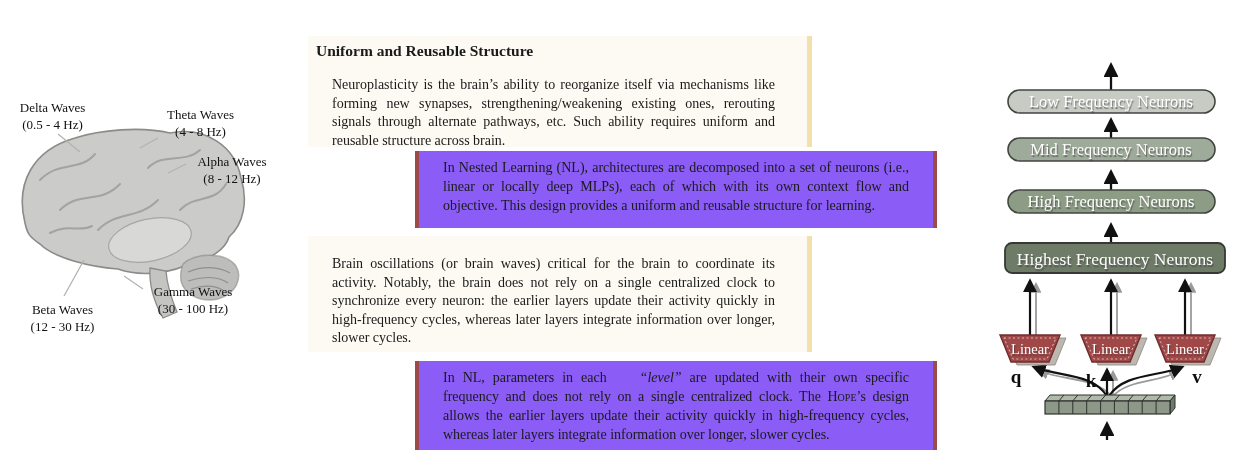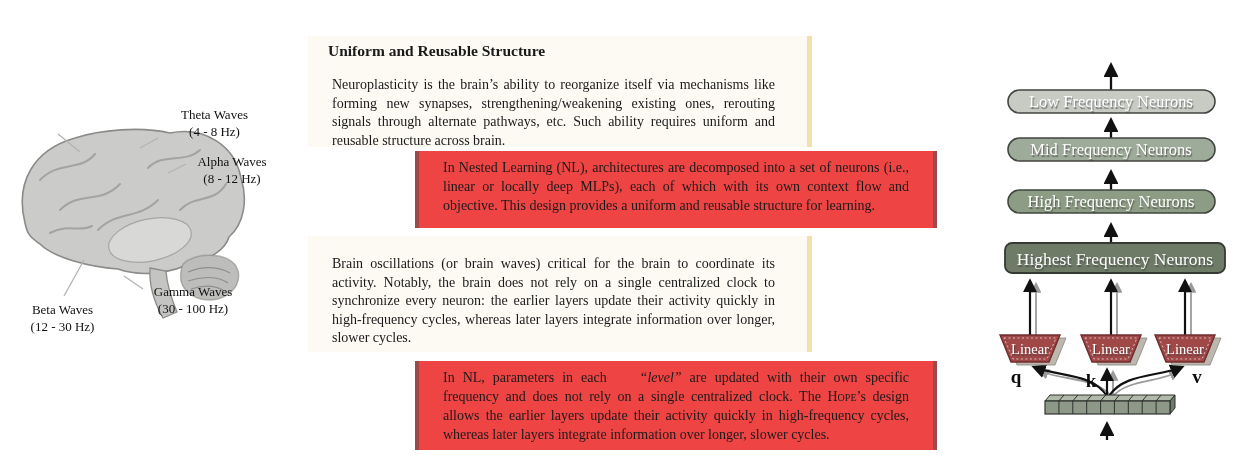--- a/index.html
+++ b/index.html
@@ -7,26 +7,26 @@
           font-family:"Liberation Serif","DejaVu Serif",serif;color:#1a1a1a;}
 
   
   .brain-panel{position:absolute;left:0;top:0;width:300px;height:456px;}
   .brain-svg{position:absolute;left:0;top:88px;width:300px;height:262px;}
   .wave-label{position:absolute;text-align:center;font-size:13px;line-height:1.28;color:#111;}
 
   
   .note-block{position:absolute;box-sizing:border-box;background:#fcfaf3;
               border-right:5px solid #f3e0ac;padding:3px 16px 0 8px;}
-  .note-block h3{margin:3px 0 10px 12px;font-size:15.5px;font-weight:bold;}
+  .note-block h3{margin:3px 0 10px 0;font-size:15.5px;font-weight:bold;}
   .note-block p{margin:16px;font-size:14px;line-height:1.33;text-align:justify;}
   .block-a{left:308px;top:36px;width:504px;height:111px;}
   .block-b{left:308px;top:236px;width:504px;height:116px;}
 
-  .quote-box{position:absolute;box-sizing:border-box;background:#ef4444;
+  .quote-box{position:absolute;box-sizing:border-box;background:#8b5cf6;
              border-left:4px solid #9d4a4a;border-right:4px solid #9d4a4a;
              padding:8px 24px;}
   .quote-box p{margin:0;font-size:14px;line-height:1.35;text-align:justify;}
   .quote-a{left:415px;top:151px;width:522px;height:77px;}
   .quote-b{left:415px;top:361px;width:522px;height:89px;}
   .quote-box em{font-style:italic;margin-left:25px;}
   .smallcaps{font-variant:small-caps;}
 
   
   .stack-svg{position:absolute;left:980px;top:25px;width:270px;height:426px;}
@@ -69,21 +69,25 @@
 
       <g stroke="#b3b3b1" stroke-width="1.3">
         <line x1="58" y1="46" x2="80" y2="64"></line>
         <line x1="158" y1="50" x2="140" y2="60"></line>
         <line x1="186" y1="76" x2="168" y2="85"></line>
         <line x1="143" y1="201" x2="124" y2="188"></line>
         <line x1="64" y1="208" x2="84" y2="172"></line>
       </g>
     </svg>
 
-    <div class="wave-label" style="left:167px;top:107px;width:95px;text-align:center;">
+    <div class="wave-label" style="left:5px;top:100px;width:95px;">
+      <div>Delta Waves</div>
+      <div>(0.5 - 4 Hz)</div>
+    </div>
+    <div class="wave-label" style="left:153px;top:107px;width:95px;text-align:center;">
       <div>Theta Waves</div>
       <div>(4 - 8 Hz)</div>
     </div>
     <div class="wave-label" style="left:182px;top:154px;width:100px;">
       <div>Alpha Waves</div>
       <div>(8 - 12 Hz)</div>
     </div>
     <div class="wave-label" style="left:138px;top:284px;width:110px;">
       <div>Gamma Waves</div>
       <div>(30 - 100 Hz)</div>

